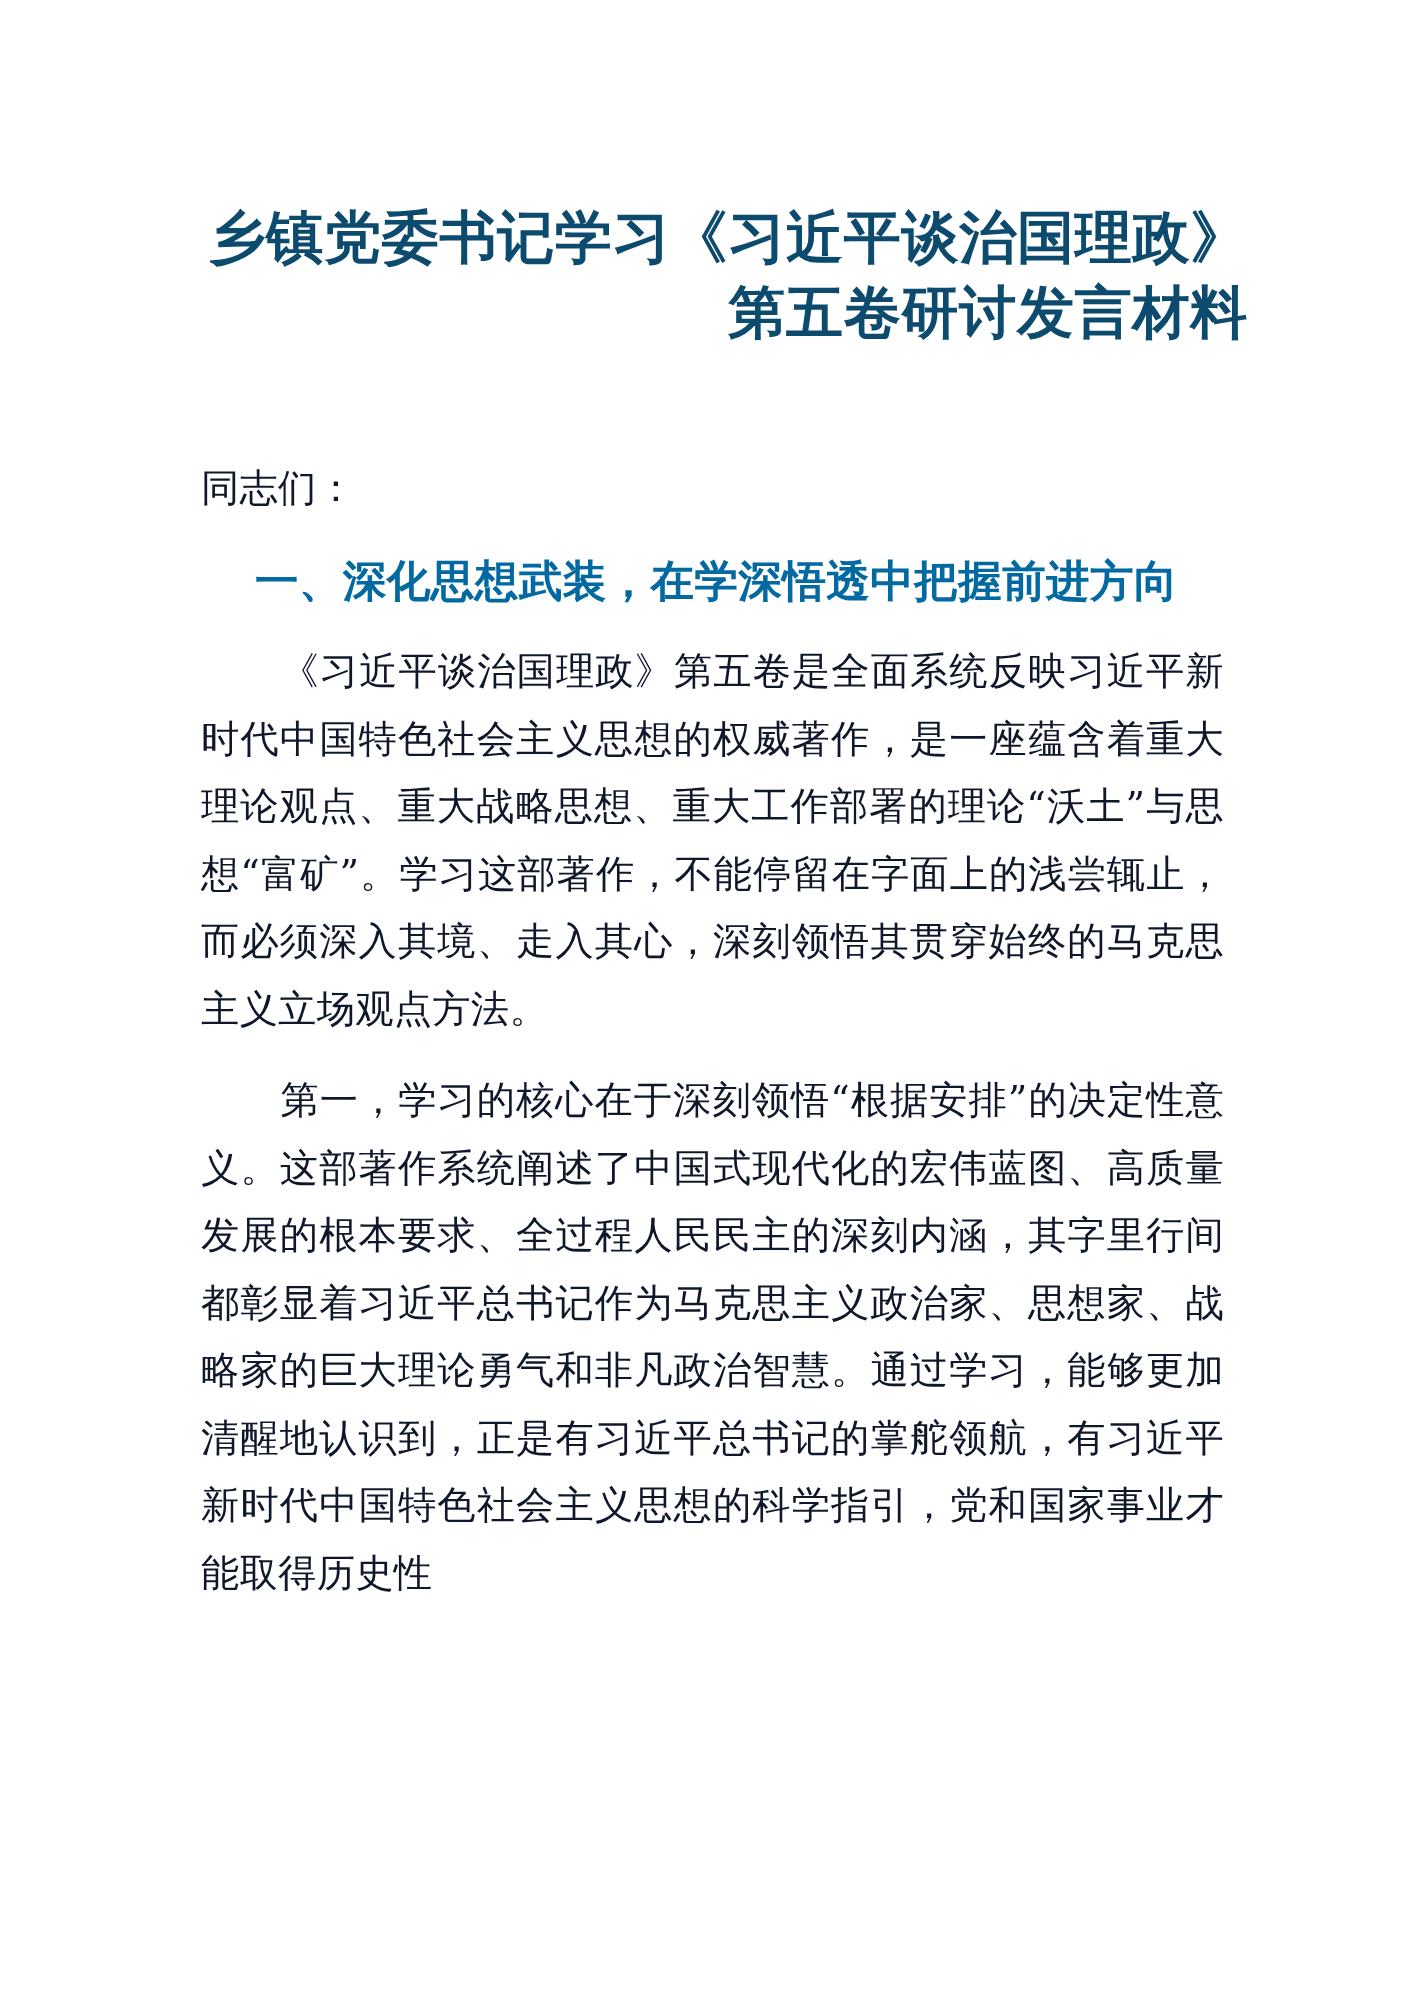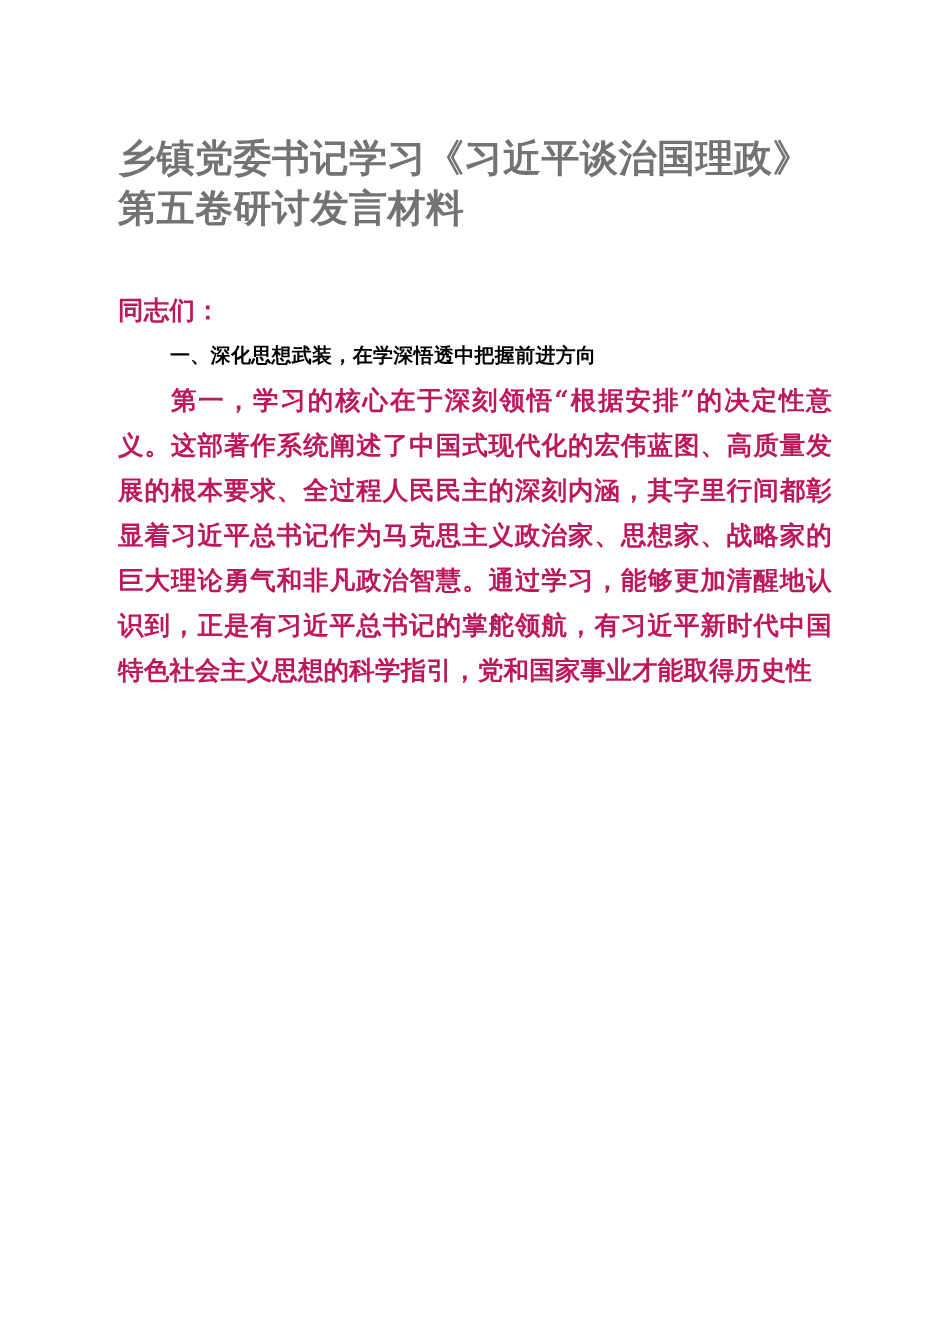--- a/index.html
+++ b/index.html
@@ -23,50 +23,49 @@
     top: 0;
     width: 714px;
   }
 
   
   .doc-title {
     font-family: "DejaVu Serif", "Liberation Serif", serif;
     font-weight: bold;
     font-size: 38px;
     line-height: 50px;
-    color: #737373;
-    text-align: left;
+    color: #0c4a6e;
+    text-align: right;
     margin: 0;
     padding-top: 133px;
     letter-spacing: 0.5px;
   }
 
   
   .section-heading {
     font-family: "DejaVu Sans", "Liberation Sans", sans-serif;
     font-weight: bold;
-    font-size: 20px;
+    font-size: 29px;
     line-height: 45px;
-    color: #000000;
+    color: #0369a1;
     margin: 0;
     text-indent: 52px;
     letter-spacing: 0.3px;
   }
 
   
   .para {
     font-family: "DejaVu Serif", "Liberation Serif", serif;
     font-size: 25.5px;
     line-height: 45px;
-    color: #be185d;
-    margin: 0;
+    color: #0f172a;
+    margin: 16px;
     text-align: justify;
     text-justify: inter-ideograph;
     letter-spacing: 0.2px;
-    font-weight: bold;
   }
 
   .para.indent {
     text-indent: 53px;
   }
 
   .para.no-indent {
     text-indent: 0;
   }
 
@@ -82,18 +81,19 @@
 
     <h1 class="doc-title">乡镇党委书记学习《习近平谈治国理政》第五卷研讨发言材料</h1>
 
     <div class="salutation-gap"></div>
 
     <p class="para no-indent">同志们：</p>
 
 
     <h2 class="section-heading">一、深化思想武装，在学深悟透中把握前进方向</h2>
 
+    <p class="para indent">《习近平谈治国理政》第五卷是全面系统反映习近平新时代中国特色社会主义思想的权威著作，是一座蕴含着重大理论观点、重大战略思想、重大工作部署的理论“沃土”与思想“富矿”。学习这部著作，不能停留在字面上的浅尝辄止，而必须深入其境、走入其心，深刻领悟其贯穿始终的马克思主义立场观点方法。</p>
 
     <p class="para indent">第一，学习的核心在于深刻领悟“根据安排”的决定性意义。这部著作系统阐述了中国式现代化的宏伟蓝图、高质量发展的根本要求、全过程人民民主的深刻内涵，其字里行间都彰显着习近平总书记作为马克思主义政治家、思想家、战略家的巨大理论勇气和非凡政治智慧。通过学习，能够更加清醒地认识到，正是有习近平总书记的掌舵领航，有习近平新时代中国特色社会主义思想的科学指引，党和国家事业才能取得历史性</p>
 
   </div>
 
 </div>
 
 </body></html>

